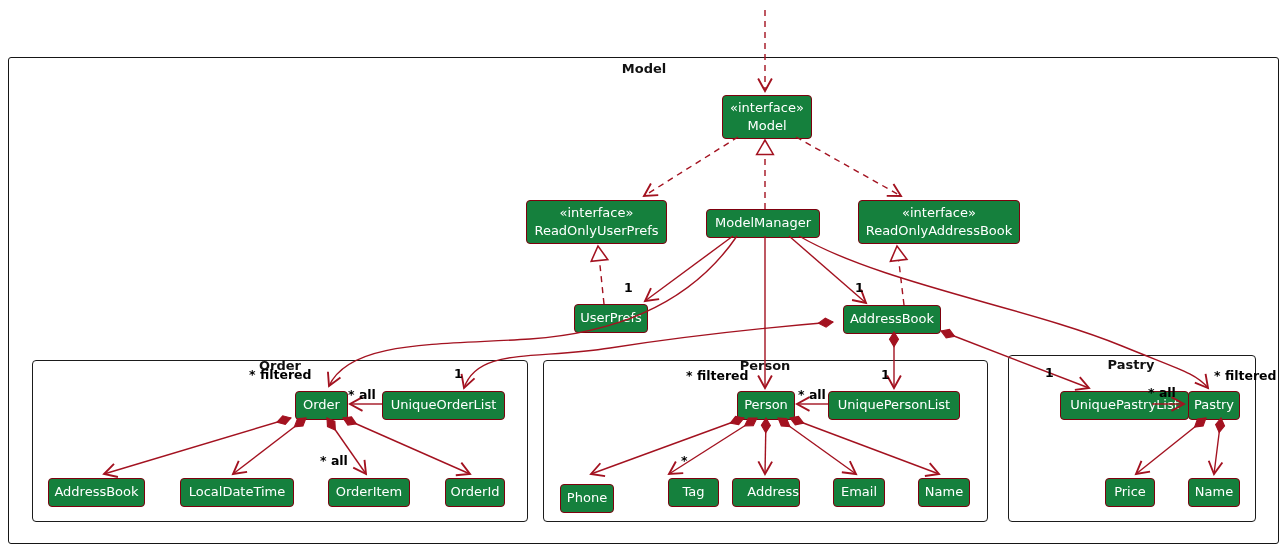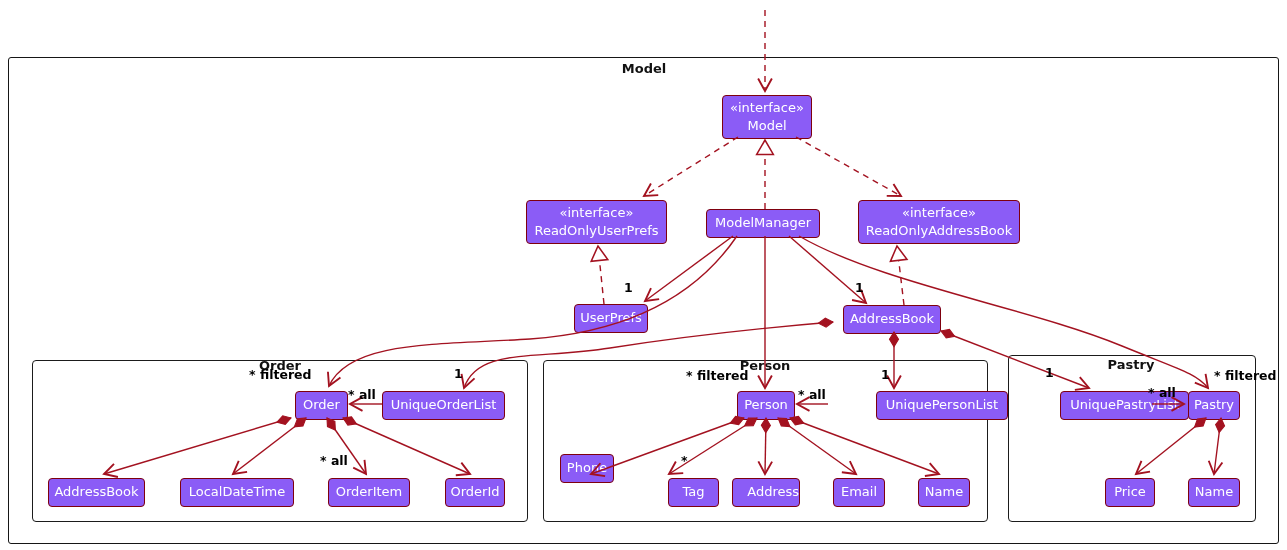--- a/index.html
+++ b/index.html
@@ -11,21 +11,21 @@
     position:absolute;border:1.6px solid #161616;border-radius:3px;background:#ffffff;
   }
   .pkg{
     position:absolute;border:1.5px solid #1b1b1b;border-radius:4px;background:#ffffff;
   }
   .pkg-title,.frame-title{
     position:absolute;transform:translateX(-50%);
     font-weight:bold;font-size:13px;color:#111;white-space:nowrap;z-index:4;
   }
   .node{
-    position:absolute;background:#8b5cf6;border:1.2px solid #7e000e;border-radius:4px;
+    position:absolute;background:#15803d;border:1.2px solid #7e000e;border-radius:4px;
     color:#ffffff;display:flex;flex-direction:column;align-items:center;justify-content:center;
     font-size:13px;line-height:1.4;white-space:nowrap;z-index:6;text-align:center;
   }
   .node span{display:block;}
   svg.edges{position:absolute;left:0;top:0;z-index:8;pointer-events:none;}
   .mlabel{
     position:absolute;font-weight:bold;font-size:12.5px;color:#000;
     white-space:nowrap;z-index:10;
   }
 </style>
@@ -88,24 +88,24 @@
   <div class="node" style="left:328px;top:478px;width:80px;height:27px;">
     <span>OrderItem</span>
   </div>
   <div class="node" style="left:445px;top:478px;width:58px;height:27px;">
     <span>OrderId</span>
   </div>
 
   <div class="node" style="left:737px;top:391px;width:56px;height:27px;">
     <span>Person</span>
   </div>
-  <div class="node" style="left:828px;top:391px;width:130px;height:27px;margin-left:48px;">
+  <div class="node" style="left:828px;top:391px;width:130px;height:27px;">
     <span>UniquePersonList</span>
   </div>
-  <div class="node" style="left:560px;top:454px;width:52px;height:27px;">
+  <div class="node" style="left:560px;top:484px;width:52px;height:27px;">
     <span>Phone</span>
   </div>
   <div class="node" style="left:648px;top:478px;width:49px;height:27px;margin-left:20px;">
     <span>Tag</span>
   </div>
   <div class="node" style="left:732px;top:478px;width:66px;height:27px;align-items:flex-end;">
     <span>Address</span>
   </div>
   <div class="node" style="left:833px;top:478px;width:50px;height:27px;">
     <span>Email</span>

